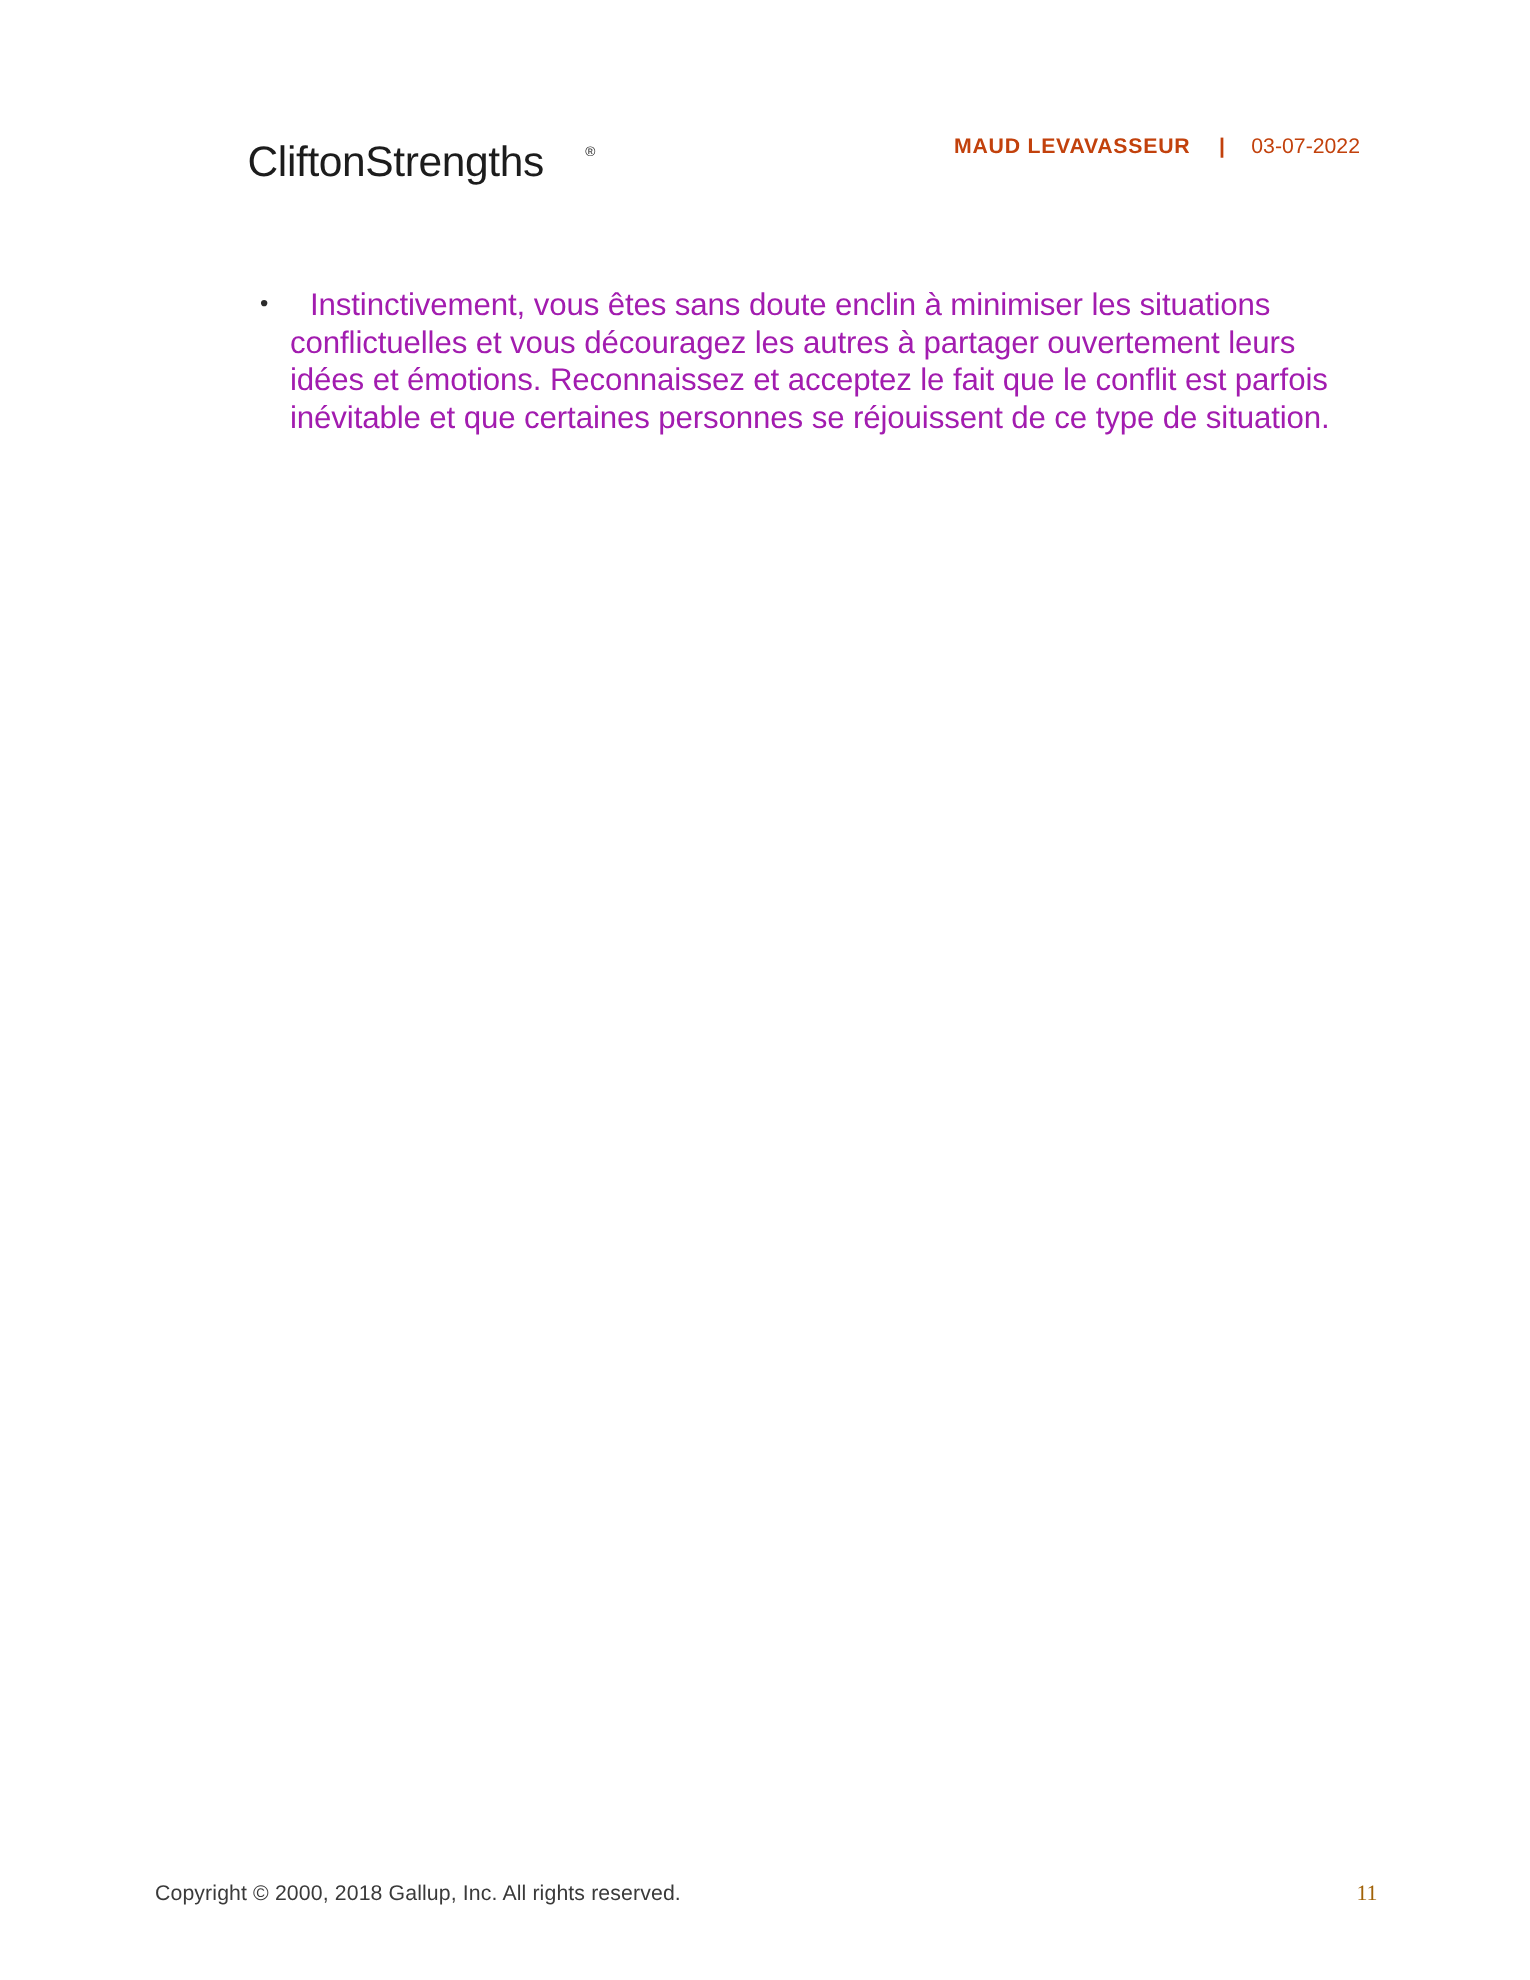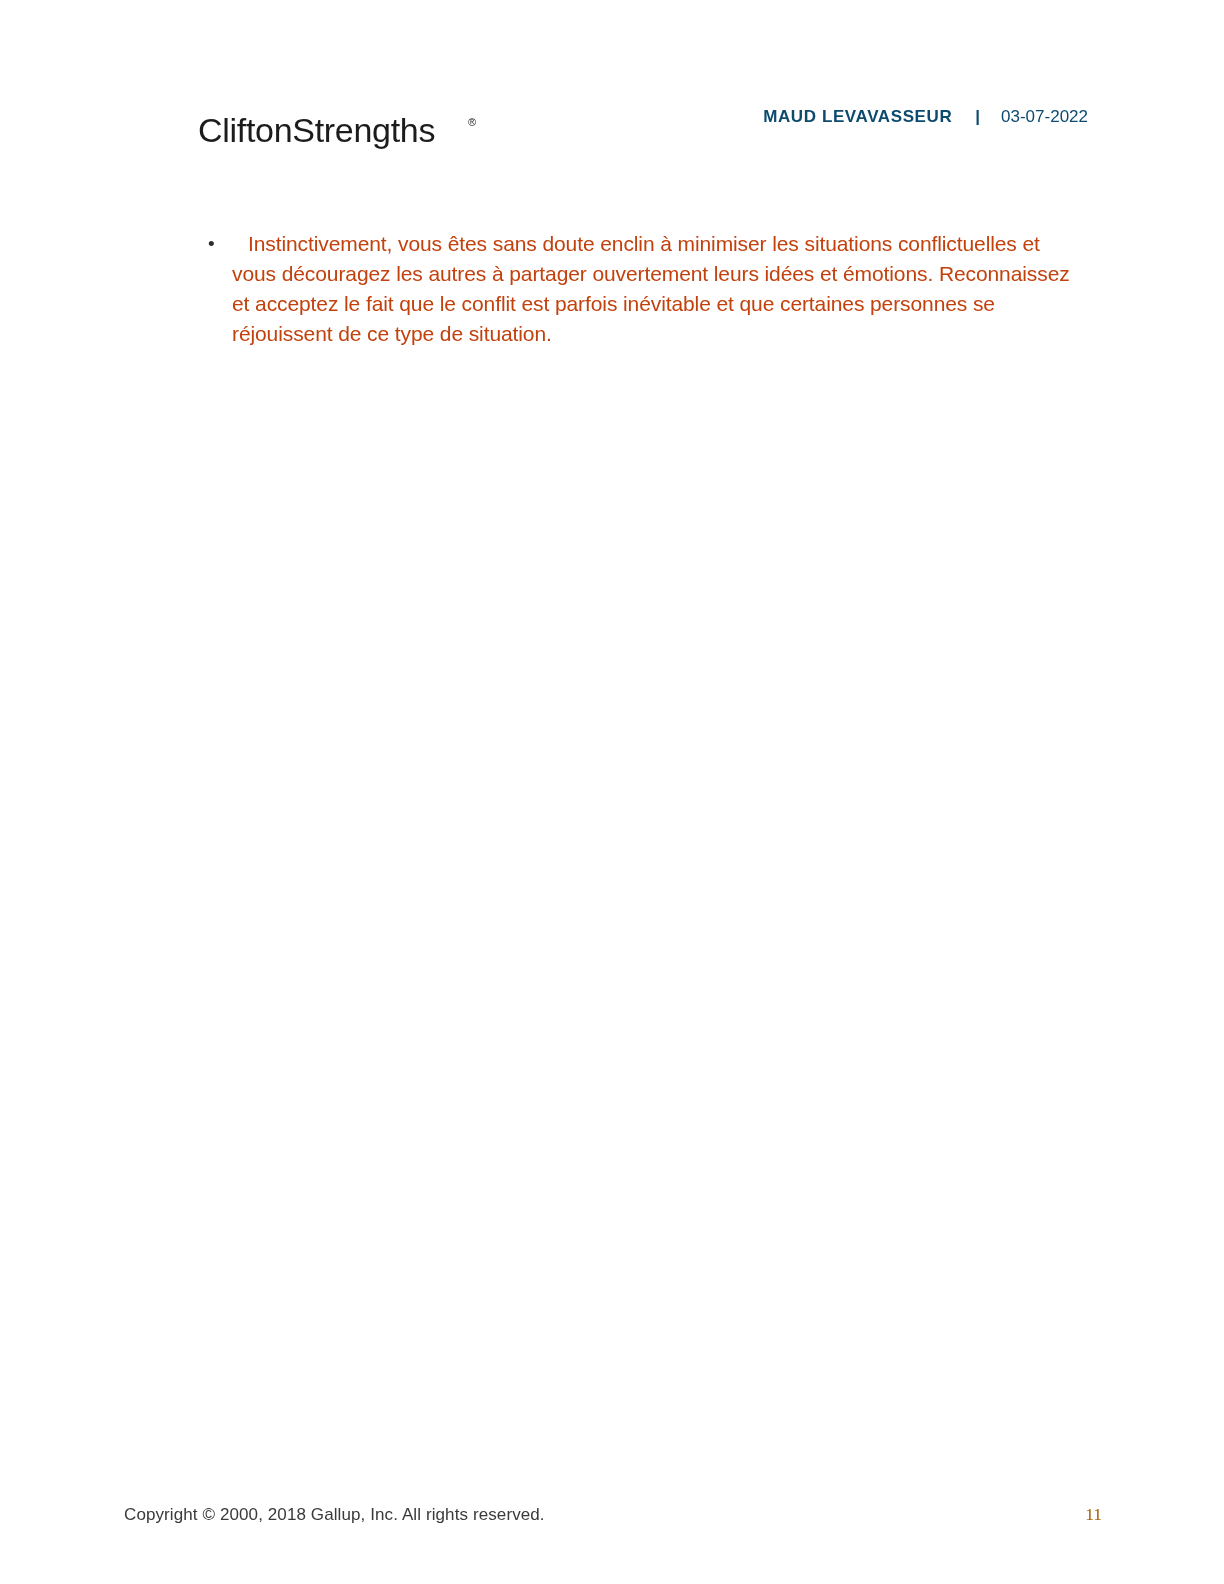--- a/index.html
+++ b/index.html
@@ -35,21 +35,21 @@
     font-weight: 400;
     vertical-align: super;
     position: relative;
     top: -4px;
     left: 1px;
     color: #1c1c1c;
   }
   .header-meta {
     margin-top: 11px;
     font-size: 17px;
-    color: #0c4a6e;
+    color: #c2410c;
     white-space: nowrap;
   }
   .header-meta .user {
     font-weight: 700;
     letter-spacing: 0.6px;
   }
   .header-meta .sep {
     font-weight: 700;
     margin: 0 5px 0 7px;
   }
@@ -61,23 +61,23 @@
     padding: 0 120px 0 118px;
     margin-top: 64px;
   }
   .bullets {
     list-style: none;
   }
   .bullets li {
     position: relative;
     padding-left: 34px;
     max-width: 914px;
-    font-size: 21px;
+    font-size: 25px;
     line-height: 30px;
-    color: #c2410c;
+    color: #a21caf;
     letter-spacing: -0.1px;
   }
   .bullets li::before {
     content: "\2022";
     position: absolute;
     left: 10px;
     top: 0;
     color: #2b2b2b;
     font-size: 19px;
   }

